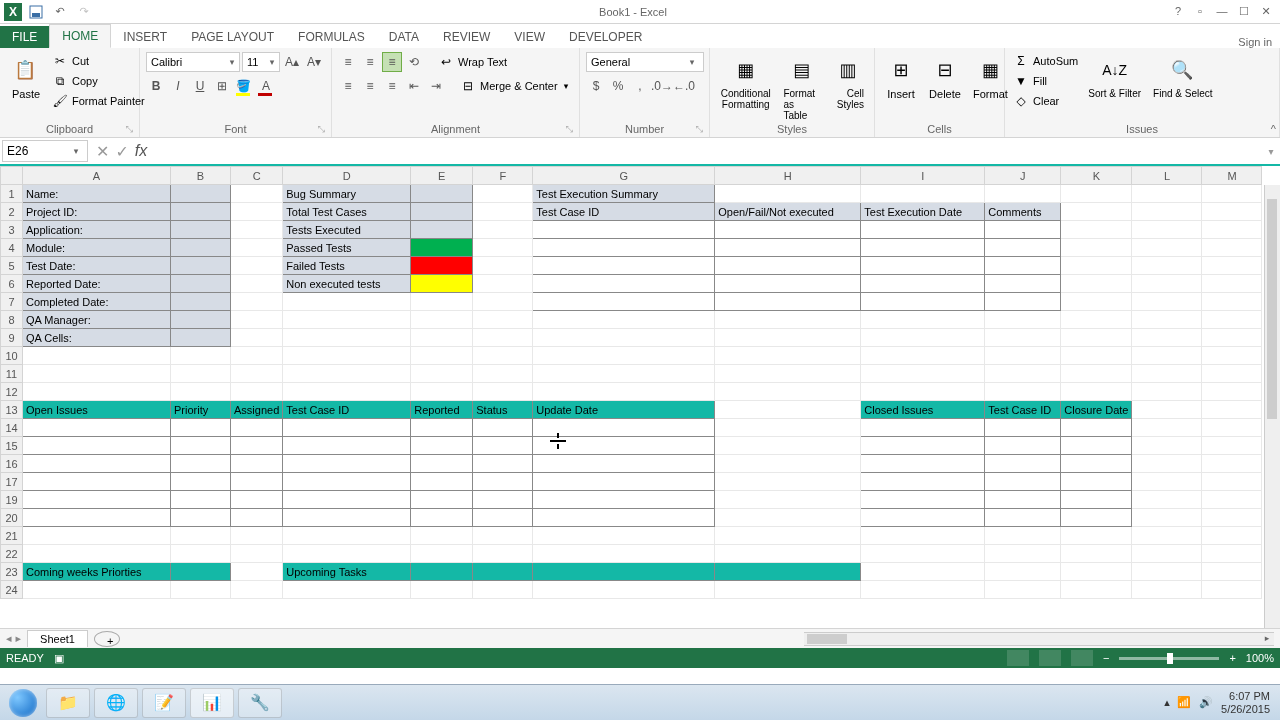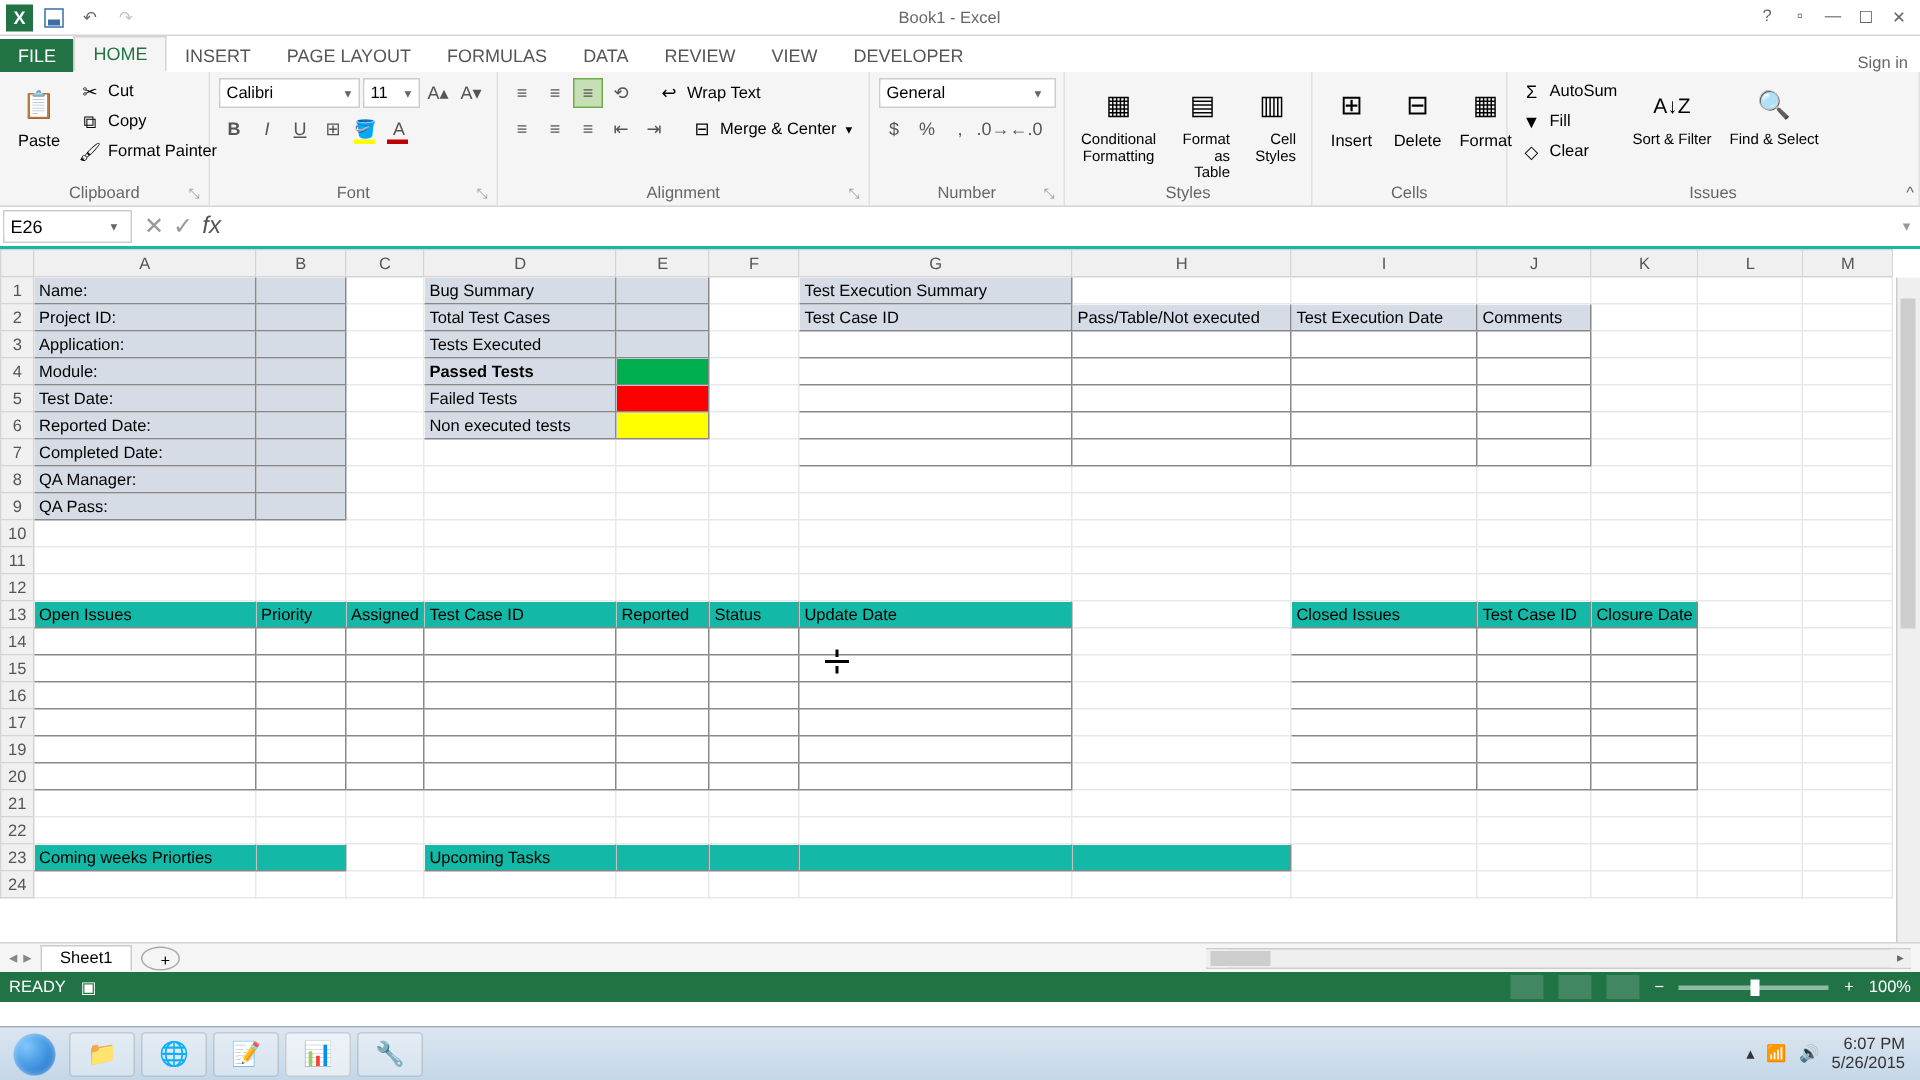--- a/index.html
+++ b/index.html
@@ -244,21 +244,21 @@
   </div>
 
   <div class="ribbon-group" style="width:165px">
     <div class="group-body">
       <div class="big-btn">
           <div class="icon">▦</div>
           <span style="font-size:10px;text-align:center;line-height:1.1">Conditional Formatting</span>
         </div>
       <div class="big-btn">
           <div class="icon">▤</div>
-          <span style="font-size:10px;text-align:right;line-height:1.1">Format as Table</span>
+          <span style="font-size:10px;text-align:left;line-height:1.1">Format as Table</span>
         </div>
       <div class="big-btn">
           <div class="icon">▥</div>
           <span style="font-size:10px;text-align:right;line-height:1.1">Cell Styles</span>
         </div>
     </div>
     <div class="group-label">Styles</div>
   </div>
 
   <div class="ribbon-group" style="width:130px">
@@ -379,21 +379,21 @@
           </tr>
           <tr>
             <th class="rowhdr">2</th>
             <td class="hdr-cell" style="border:1px solid #e8e8e8;border:1px solid #888;">Project ID:</td>
             <td class="hdr-cell" style="border:1px solid #e8e8e8;border:1px solid #888;"></td>
             <td class="" style="border:1px solid #e8e8e8;"></td>
             <td class="hdr-cell" style="border:1px solid #e8e8e8;border:1px solid #888;">Total Test Cases</td>
             <td class="hdr-cell" style="border:1px solid #e8e8e8;border:1px solid #888;"></td>
             <td class="" style="border:1px solid #e8e8e8;"></td>
             <td class="hdr-cell" style="border:1px solid #e8e8e8;border:1px solid #888;">Test Case ID</td>
-            <td class="hdr-cell" style="border:1px solid #e8e8e8;border:1px solid #888;">Pass/Table/Not executed</td>
+            <td class="hdr-cell" style="border:1px solid #e8e8e8;border:1px solid #888;">Open/Fail/Not executed</td>
             <td class="hdr-cell" style="border:1px solid #e8e8e8;border:1px solid #888;">Test Execution Date</td>
             <td class="hdr-cell" style="border:1px solid #e8e8e8;border:1px solid #888;">Comments</td>
             <td class="" style="border:1px solid #e8e8e8;"></td>
             <td class="" style="border:1px solid #e8e8e8;"></td>
             <td class="" style="border:1px solid #e8e8e8;"></td>
           </tr>
           <tr>
             <th class="rowhdr">3</th>
             <td class="hdr-cell" style="border:1px solid #e8e8e8;border:1px solid #888;">Application:</td>
             <td class="hdr-cell" style="border:1px solid #e8e8e8;border:1px solid #888;"></td>
@@ -407,21 +407,21 @@
             <td class="" style="border:1px solid #e8e8e8;border:1px solid #888;"></td>
             <td class="" style="border:1px solid #e8e8e8;"></td>
             <td class="" style="border:1px solid #e8e8e8;"></td>
             <td class="" style="border:1px solid #e8e8e8;"></td>
           </tr>
           <tr>
             <th class="rowhdr">4</th>
             <td class="hdr-cell" style="border:1px solid #e8e8e8;border:1px solid #888;">Module:</td>
             <td class="hdr-cell" style="border:1px solid #e8e8e8;border:1px solid #888;"></td>
             <td class="" style="border:1px solid #e8e8e8;"></td>
-            <td class="hdr-cell" style="border:1px solid #e8e8e8;border:1px solid #888;font-weight:bold;">Passed Tests</td>
+            <td class="hdr-cell" style="border:1px solid #e8e8e8;border:1px solid #888;">Passed Tests</td>
             <td class="" style="border:1px solid #e8e8e8;background:#00b050;border:1px solid #888;"></td>
             <td class="" style="border:1px solid #e8e8e8;"></td>
             <td class="" style="border:1px solid #e8e8e8;border:1px solid #888;"></td>
             <td class="" style="border:1px solid #e8e8e8;border:1px solid #888;"></td>
             <td class="" style="border:1px solid #e8e8e8;border:1px solid #888;"></td>
             <td class="" style="border:1px solid #e8e8e8;border:1px solid #888;"></td>
             <td class="" style="border:1px solid #e8e8e8;"></td>
             <td class="" style="border:1px solid #e8e8e8;"></td>
             <td class="" style="border:1px solid #e8e8e8;"></td>
           </tr>
@@ -484,21 +484,21 @@
             <td class="" style="border:1px solid #e8e8e8;"></td>
             <td class="" style="border:1px solid #e8e8e8;"></td>
             <td class="" style="border:1px solid #e8e8e8;"></td>
             <td class="" style="border:1px solid #e8e8e8;"></td>
             <td class="" style="border:1px solid #e8e8e8;"></td>
             <td class="" style="border:1px solid #e8e8e8;"></td>
             <td class="" style="border:1px solid #e8e8e8;"></td>
           </tr>
           <tr>
             <th class="rowhdr">9</th>
-            <td class="hdr-cell" style="border:1px solid #e8e8e8;border:1px solid #888;">QA Pass:</td>
+            <td class="hdr-cell" style="border:1px solid #e8e8e8;border:1px solid #888;">QA Cells:</td>
             <td class="hdr-cell" style="border:1px solid #e8e8e8;border:1px solid #888;"></td>
             <td class="" style="border:1px solid #e8e8e8;"></td>
             <td class="" style="border:1px solid #e8e8e8;"></td>
             <td class="" style="border:1px solid #e8e8e8;"></td>
             <td class="" style="border:1px solid #e8e8e8;"></td>
             <td class="" style="border:1px solid #e8e8e8;"></td>
             <td class="" style="border:1px solid #e8e8e8;"></td>
             <td class="" style="border:1px solid #e8e8e8;"></td>
             <td class="" style="border:1px solid #e8e8e8;"></td>
             <td class="" style="border:1px solid #e8e8e8;"></td>

